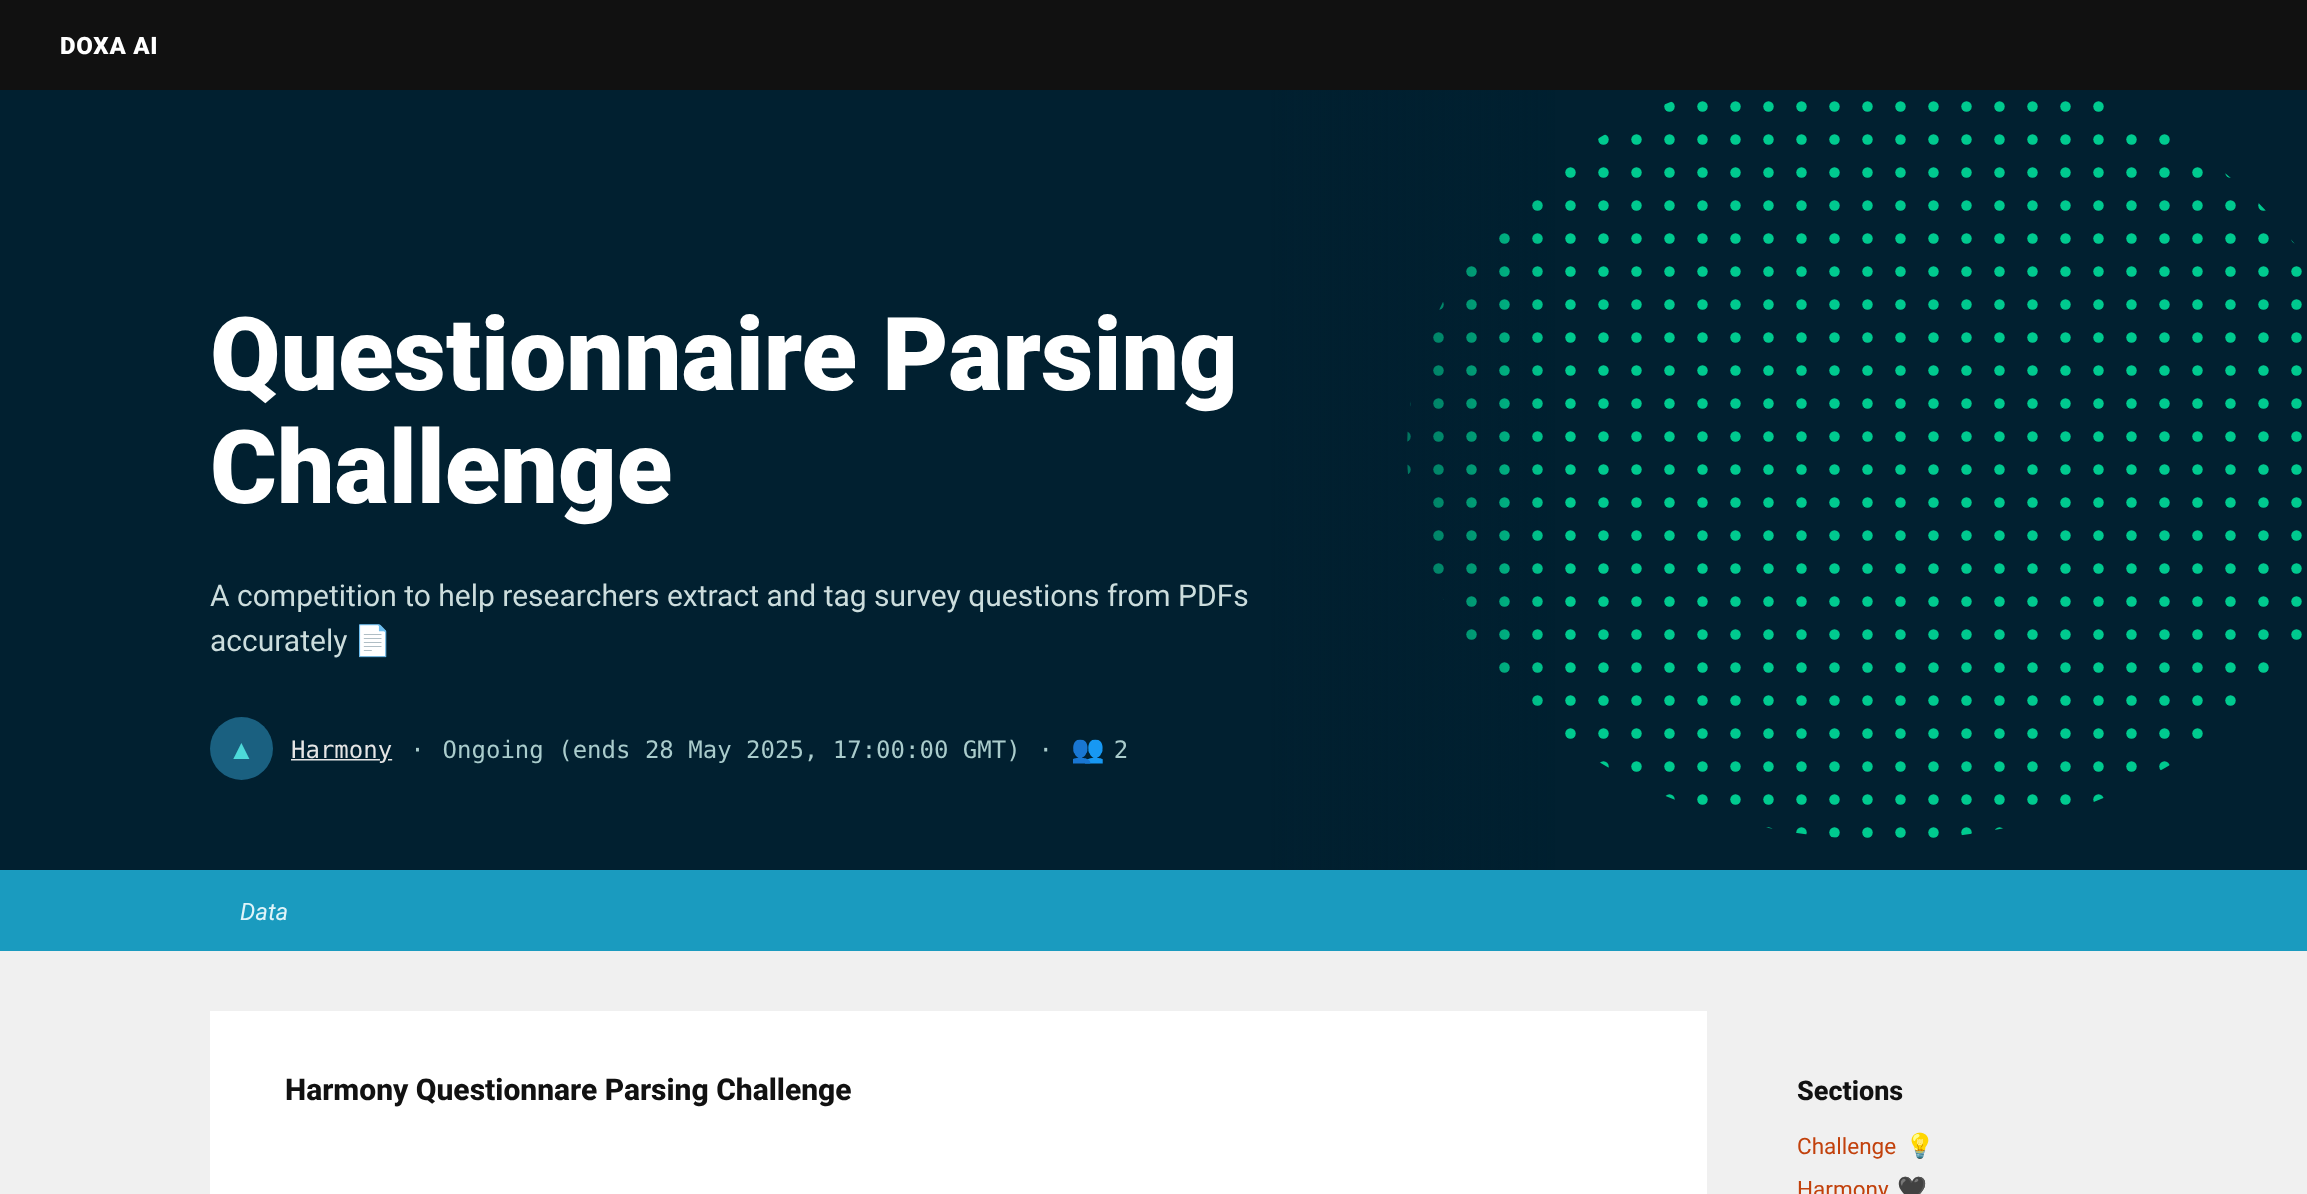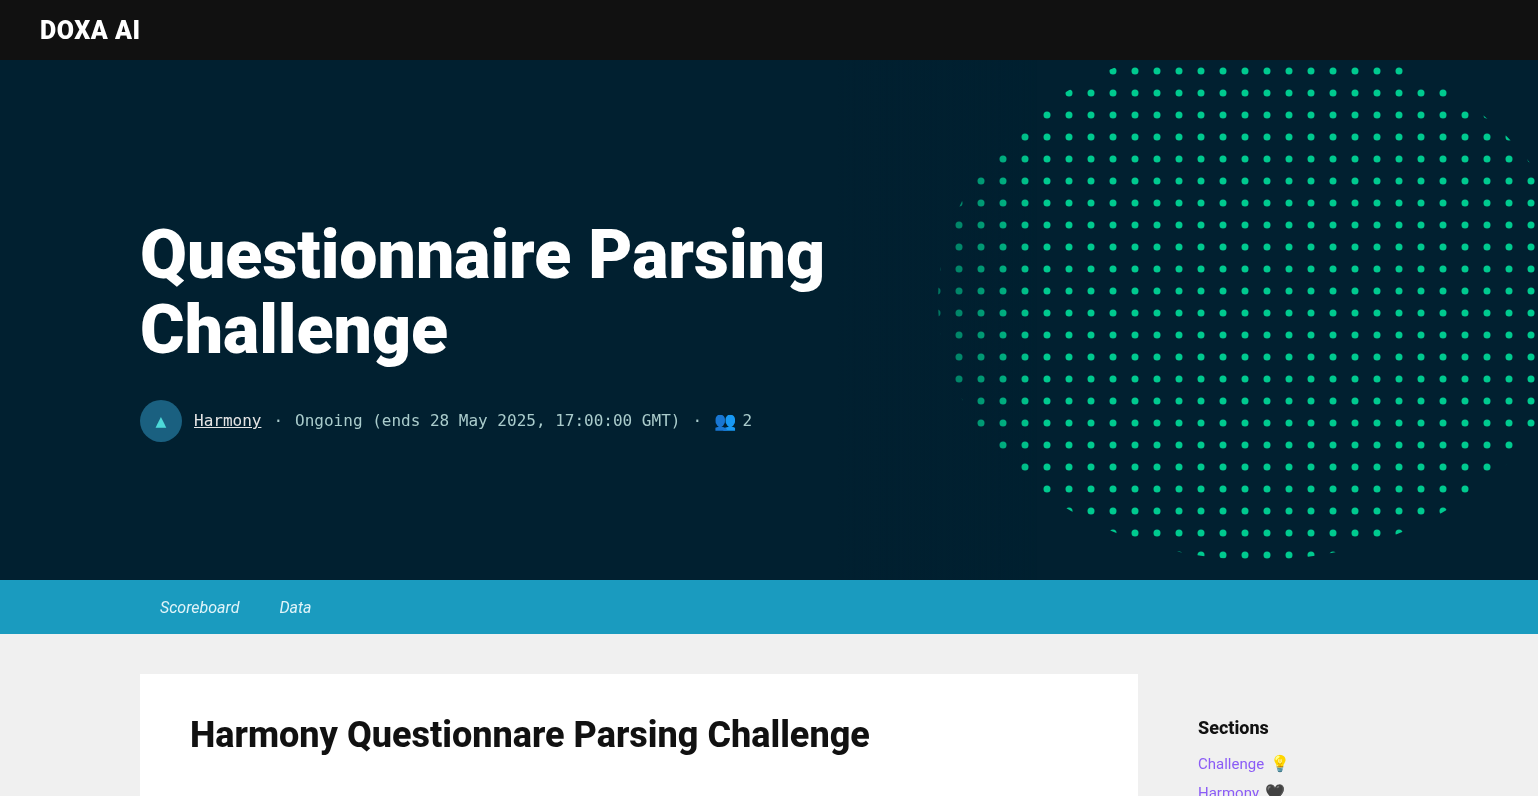--- a/index.html
+++ b/index.html
@@ -21,21 +21,21 @@
       height: 60px;
       display: flex;
       align-items: center;
       padding: 0 40px;
       gap: 40px;
     }
 
     .navbar-brand {
       color: #ffffff;
       font-weight: 900;
-      font-size: 25px;
+      font-size: 16px;
       letter-spacing: 0.5px;
       white-space: nowrap;
     }
 
     .navbar-nav {
       display: flex;
       gap: 30px;
       list-style: none;
     }
 
@@ -46,21 +46,21 @@
       font-style: italic;
     }
 
     
     .hero {
       background: #012030;
       position: relative;
       height: 520px;
       overflow: hidden;
       display: flex;
-      align-items: center;
+      align-items: flex-end;
       padding: 80px 140px 60px 140px;
     }
 
     .hero-content {
       position: relative;
       z-index: 2;
       max-width: 760px;
     }
 
     .hero-title {
@@ -187,21 +187,21 @@
       min-height: 180px;
     }
 
     .content-body {
       flex: 1;
       background: #ffffff;
       padding: 40px 50px;
     }
 
     .content-title {
-      font-size: 36px;
+      font-size: 20px;
       font-weight: 800;
       color: #111111;
       margin-bottom: 20px;
     }
 
     
     .sidebar {
       width: 200px;
       flex-shrink: 0;
     }
@@ -212,21 +212,21 @@
       color: #111111;
       margin-bottom: 16px;
       margin-top: 43px;
     }
 
     .sidebar-link {
       display: flex;
       align-items: center;
       gap: 6px;
       font-size: 15px;
-      color: #8b5cf6;
+      color: #c2410c;
       margin-bottom: 10px;
       cursor: pointer;
       text-decoration: none;
     }
 
     .sidebar-emoji {
       font-size: 16px;
     }
   </style>
 </head>
@@ -267,40 +267,38 @@
             <stop offset="0%" stop-color="#012030" stop-opacity="1"></stop>
             <stop offset="100%" stop-color="#012030" stop-opacity="0"></stop>
           </linearGradient>
         </defs>
       </g>
     </svg>
   </div>
 
   <div class="hero-content">
     <h1 class="hero-title">Questionnaire Parsing Challenge</h1>
+    <p class="hero-description">A competition to help researchers extract and tag survey questions from PDFs accurately 📄</p>
     <div class="hero-meta">
       <div class="hero-avatar">
         <span>▲</span>
       </div>
       <a class="hero-org-link">Harmony</a>
       <span class="hero-meta-dot">·</span>
       <span>Ongoing (ends 28 May 2025, 17:00:00 GMT)</span>
       <span class="hero-meta-dot">·</span>
       <div class="hero-participants">
         <span class="participants-icon">👥</span>
         <span>2</span>
       </div>
     </div>
   </div>
 </section>
 
 <div class="tabs-bar">
-  <a class="tab-item">
-    <span>Scoreboard</span>
-  </a>
   <a class="tab-item">
     <span>Data</span>
   </a>
 </div>
 
 <div class="main-content">
   <div class="content-body">
     <h2 class="content-title">Harmony Questionnare Parsing Challenge</h2>
   </div>
   <aside class="sidebar">

